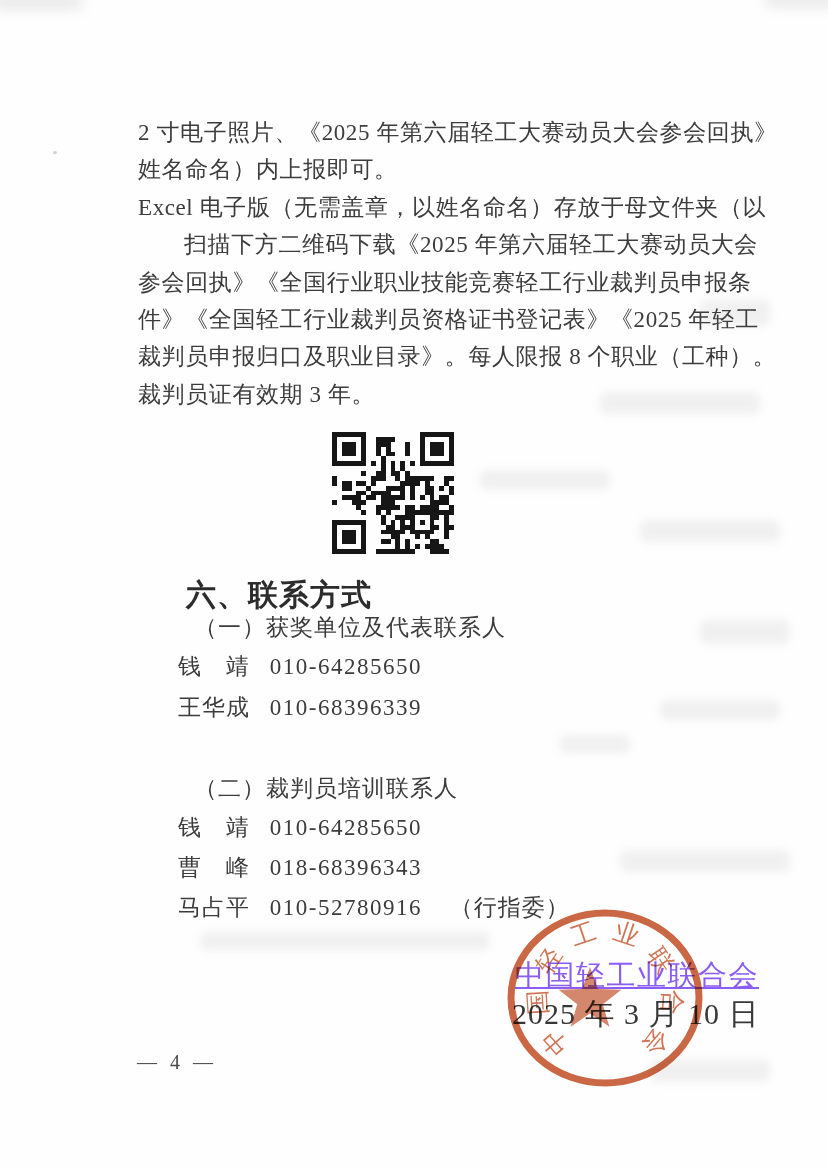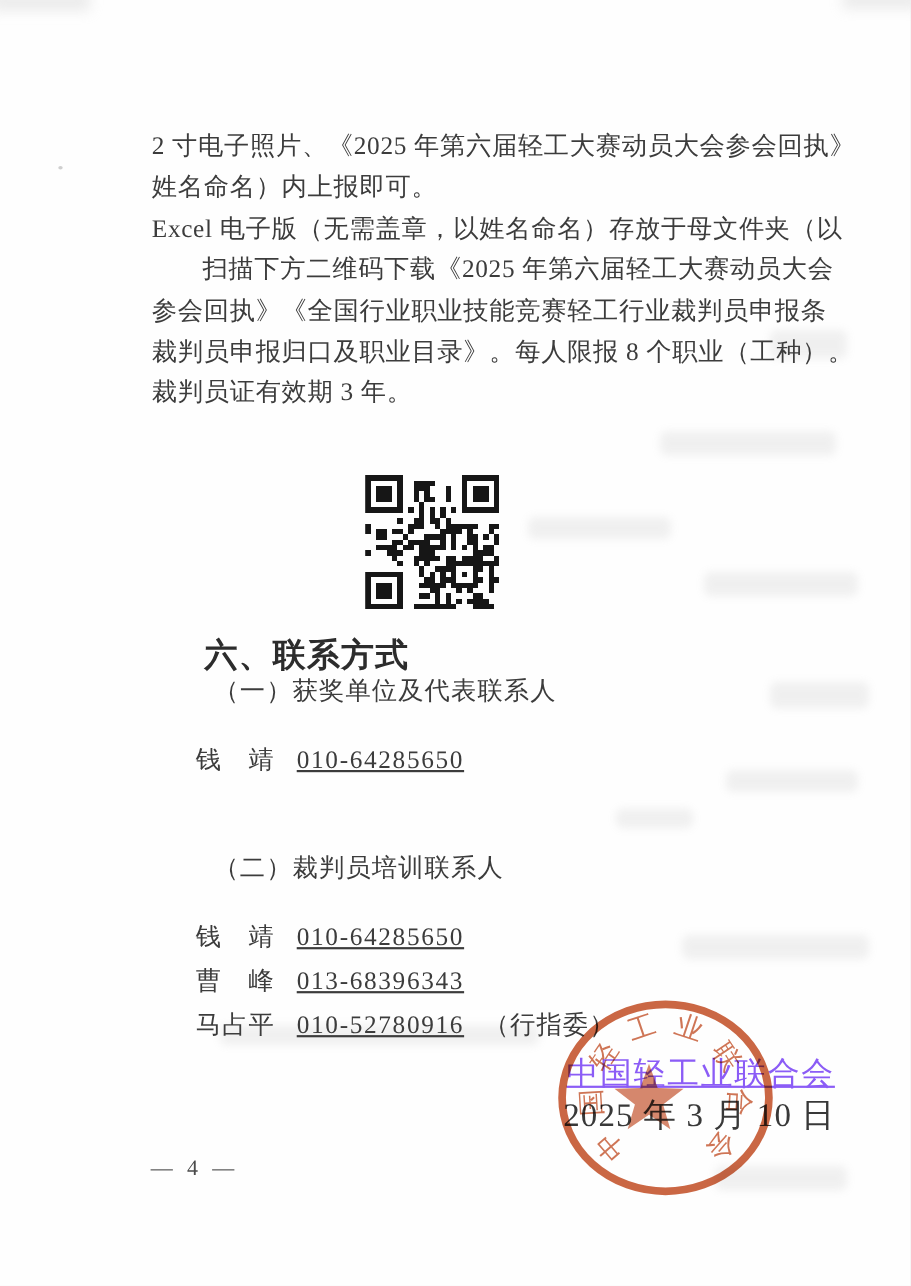--- a/index.html
+++ b/index.html
@@ -21,23 +21,23 @@
   .body-line.indent{padding-left:46px;}
   
   .qr{position:absolute;left:332px;top:431px;width:122px;height:124px;}
   
   .contact-heading{
     position:absolute;left:186px;top:575px;
     font-size:30px;font-weight:bold;color:#2c2c2c;letter-spacing:1px;white-space:nowrap;
   }
   .section-label{position:absolute;left:194px;font-size:23px;white-space:nowrap;color:#3c3c3c;letter-spacing:1px;}
   .contact-row{position:absolute;left:178px;font-size:23px;white-space:nowrap;color:#3c3c3c;}
-  .contact-name{display:inline-block;width:86px;letter-spacing:1px;margin-top:24px;}
-  .contact-phone{display:inline-block;letter-spacing:1.5px;text-decoration:underline;}
-  .contact-note{display:inline-block;margin-left:12px;letter-spacing:1px;text-align:center;}
+  .contact-name{display:inline-block;width:86px;letter-spacing:1px;}
+  .contact-phone{display:inline-block;letter-spacing:1.5px;}
+  .contact-note{display:inline-block;margin-left:22px;letter-spacing:1px;text-align:center;}
   
   .sig-org{position:absolute;left:515px;top:956px;font-size:29px;letter-spacing:1.5px;white-space:nowrap;color:#8b5cf6;z-index:3;text-decoration:underline;}
   .sig-date{position:absolute;left:512px;top:994px;font-size:30px;letter-spacing:1px;white-space:nowrap;color:#383838;z-index:3;}
   
   .seal{position:absolute;left:505px;top:908px;width:200px;height:182px;z-index:4;
         mix-blend-mode:multiply;opacity:0.88;}
   
   .page-number{
     position:absolute;left:137px;top:1051px;
     font-size:20px;color:#4a4a4a;letter-spacing:4px;white-space:nowrap;
@@ -65,20 +65,21 @@
   <div class="smudge" style="left:620px;top:850px;width:170px;height:22px;"></div>
   <div class="smudge" style="left:200px;top:932px;width:290px;height:18px;"></div>
   <div class="smudge" style="left:650px;top:1060px;width:120px;height:22px;"></div>
 
   <div class="body-text">
     <span class="body-line">2 寸电子照片、《2025 年第六届轻工大赛动员大会参会回执》</span>
     <span class="body-line">姓名命名）内上报即可。</span>
     <span class="body-line">Excel 电子版（无需盖章，以姓名命名）存放于母文件夹（以</span>
     <span class="body-line indent">扫描下方二维码下载《2025 年第六届轻工大赛动员大会</span>
     <span class="body-line">参会回执》《全国行业职业技能竞赛轻工行业裁判员申报条</span>
+    <span class="body-line">件》《全国轻工行业裁判员资格证书登记表》《2025 年轻工</span>
     <span class="body-line">裁判员申报归口及职业目录》。每人限报 8 个职业（工种）。</span>
     <span class="body-line">裁判员证有效期 3 年。</span>
   </div>
 
   <svg class="qr" id="qr-svg" viewBox="0 0 25 25" shape-rendering="crispEdges">
       <rect x="0" y="0" width="1" height="1" fill="#161616"></rect>
       <rect x="1" y="0" width="1" height="1" fill="#161616"></rect>
       <rect x="2" y="0" width="1" height="1" fill="#161616"></rect>
       <rect x="3" y="0" width="1" height="1" fill="#161616"></rect>
       <rect x="4" y="0" width="1" height="1" fill="#161616"></rect>
@@ -375,30 +376,34 @@
     </svg>
 
   <div class="contact-heading">六、联系方式</div>
 
   <div class="section-label" style="top:612px;">（一）获奖单位及代表联系人</div>
 
   <div class="contact-row" style="top:651px;">
     <span class="contact-name">钱　靖</span>
     <span class="contact-phone">010-64285650</span>
   </div>
+  <div class="contact-row" style="top:692px;">
+    <span class="contact-name">王华成</span>
+    <span class="contact-phone">010-68396339</span>
+  </div>
 
   <div class="section-label" style="top:773px;">（二）裁判员培训联系人</div>
 
   <div class="contact-row" style="top:812px;">
     <span class="contact-name">钱　靖</span>
     <span class="contact-phone">010-64285650</span>
   </div>
   <div class="contact-row" style="top:852px;">
     <span class="contact-name">曹　峰</span>
-    <span class="contact-phone">013-68396343</span>
+    <span class="contact-phone">018-68396343</span>
   </div>
   <div class="contact-row" style="top:892px;">
     <span class="contact-name">马占平</span>
     <span class="contact-phone">010-52780916</span>
     <span class="contact-note">（行指委）</span>
   </div>
 
   <div class="sig-org">中国轻工业联合会</div>
   <div class="sig-date">2025 年 3 月 10 日</div>
 

